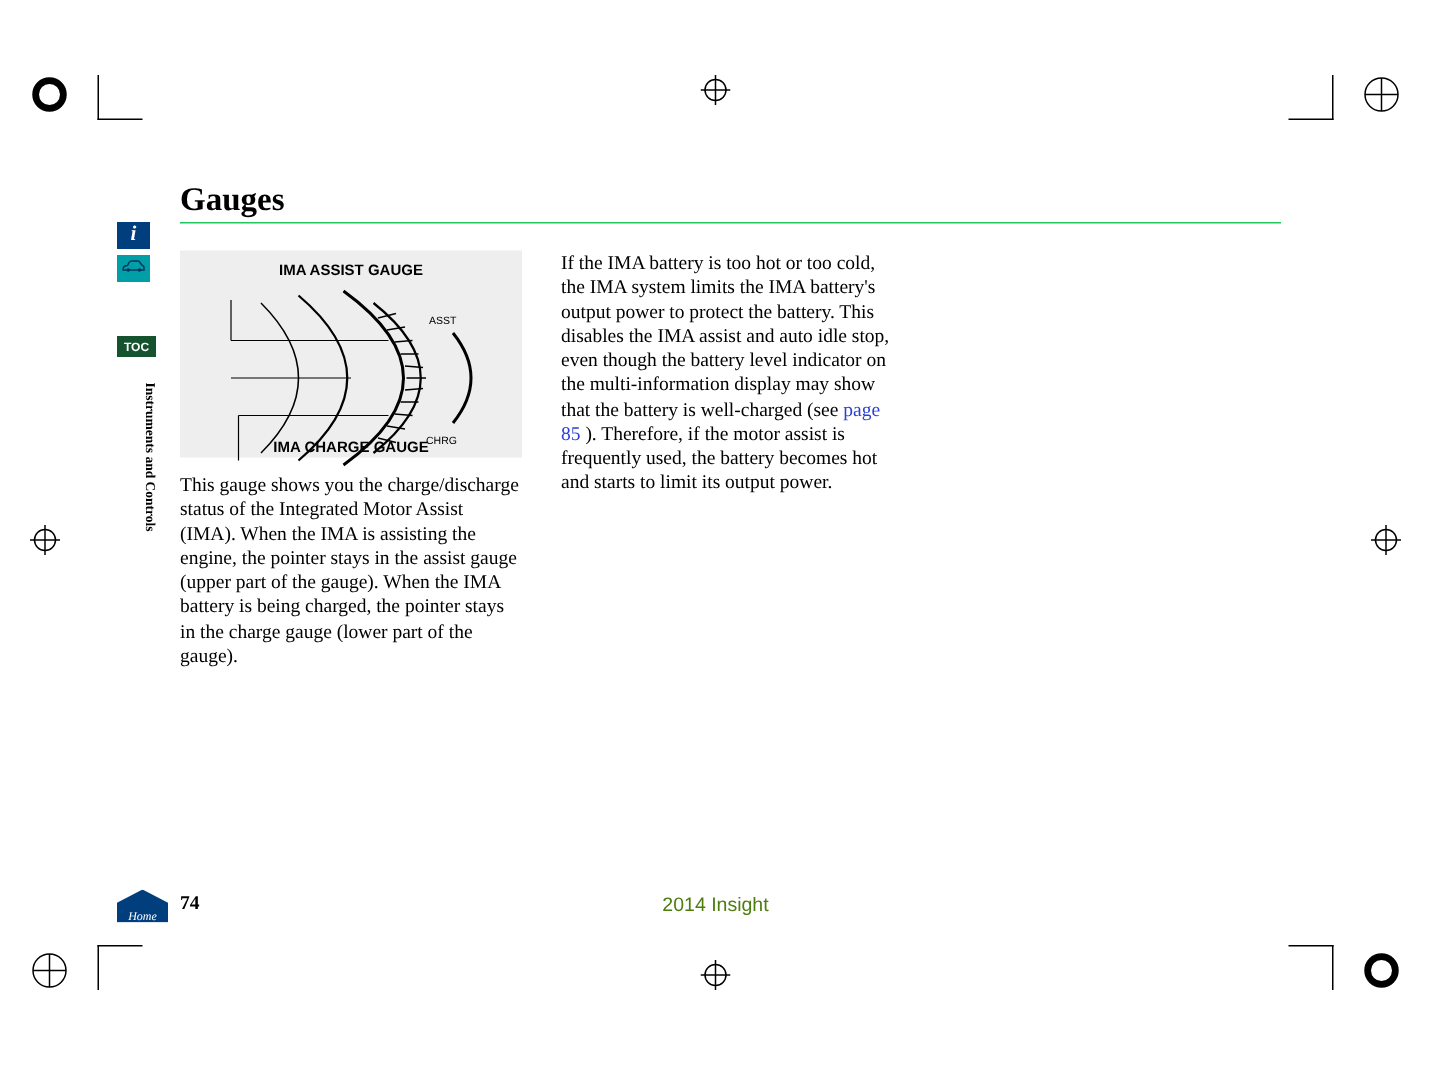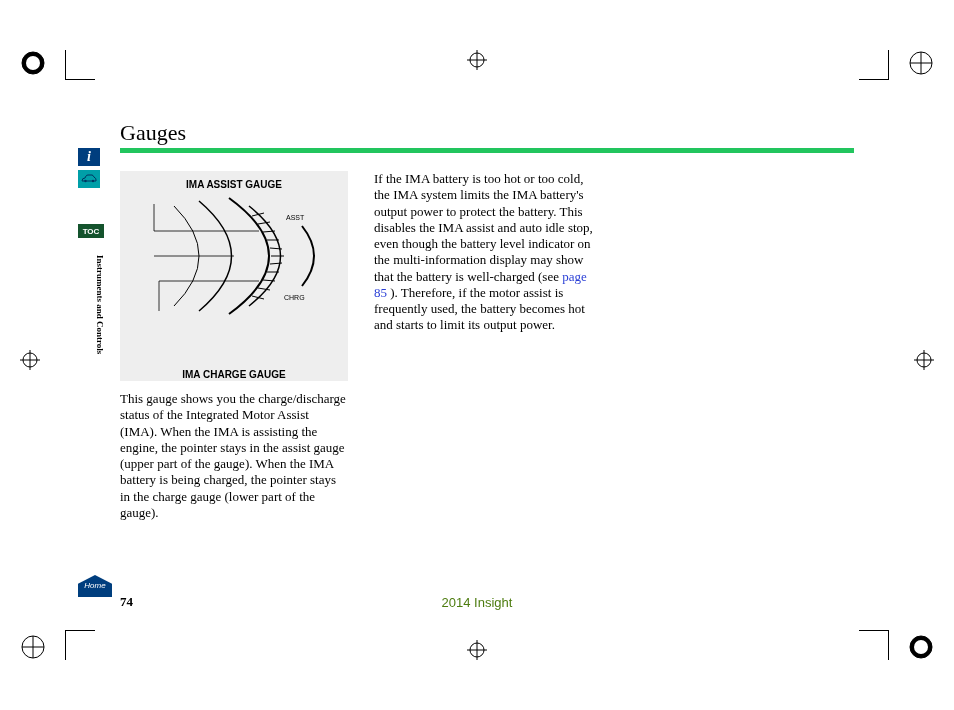--- a/index.html
+++ b/index.html
@@ -35,34 +35,34 @@
   .page {
     position: absolute;
     top: 120px;
     left: 120px;
     right: 100px;
     bottom: 95px;
   }
 
   .page-title {
     font-size: 22px;
-    font-weight: normal;
+    font-weight: bold;
     font-family: Georgia, serif;
-    border-bottom: 5px solid #22c55e;
+    border-bottom: 1px solid #22c55e;
     padding-bottom: 2px;
     margin-bottom: 18px;
   }
 
   
   .sidetabs { position: absolute; top: 148px; left: 78px; width: 38px; }
   .tab { width: 22px; height: 18px; margin-bottom: 4px; display:flex; align-items:center; justify-content:center; }
   .tab-info { background:#003e7e; color:#fff; font-weight:bold; font-family:Georgia,serif; font-size:14px; font-style:italic; }
   .tab-car { background:#009fa8; }
   .tab-toc { background:#14532d; color:#fff; font-size:8px; font-weight:bold; font-family:Arial,sans-serif; margin-top:36px; width:26px; height:14px; }
-  .tab-home { position:absolute; left:78px; bottom:113px; width:34px; height:22px; background:#003e7e; clip-path: polygon(50% 0, 100% 40%, 100% 100%, 0 100%, 0 40%); color:#fff; font-size:8px; font-style:italic; font-family:Liberation Sans, sans-serif; display:flex; align-items:flex-start; justify-content:center; padding-top:6px; }
+  .tab-home { position:absolute; left:78px; bottom:95px; width:34px; height:22px; background:#003e7e; clip-path: polygon(50% 0, 100% 40%, 100% 100%, 0 100%, 0 40%); color:#fff; font-size:8px; font-style:italic; font-family:Liberation Serif, serif; display:flex; align-items:flex-end; justify-content:center; padding-top:6px; }
 
   .section-label {
     position: absolute;
     top: 255px;
     left: 95px;
     font-size: 9px;
     font-weight: bold;
     font-family: Georgia, serif;
     writing-mode: vertical-rl;
     text-orientation: mixed;
@@ -72,21 +72,21 @@
     display: flex;
     gap: 26px;
   }
   .col { width: 228px; font-size: 13px; line-height: 1.25; color:#000; font-family: Georgia, serif; }
 
   .subheading { font-weight: bold; font-size: 13px; margin-bottom: 6px; }
 
   .diagram {
     background: #eee;
     width: 228px;
-    height: 210px;
+    height: 138px;
     margin-bottom: 10px;
     position: relative;
     padding: 8px 6px;
     font-family: Arial, sans-serif;
   }
   .diagram-label-top { font-size: 10px; font-weight: bold; text-align:center; }
   .diagram-label-bottom { font-size: 10px; font-weight: bold; text-align:center; position:absolute; bottom:0; left:0; right:0;}
   .diagram svg { display:block; margin: 4px auto 0; }
 
   .para { margin-bottom: 12px; }

